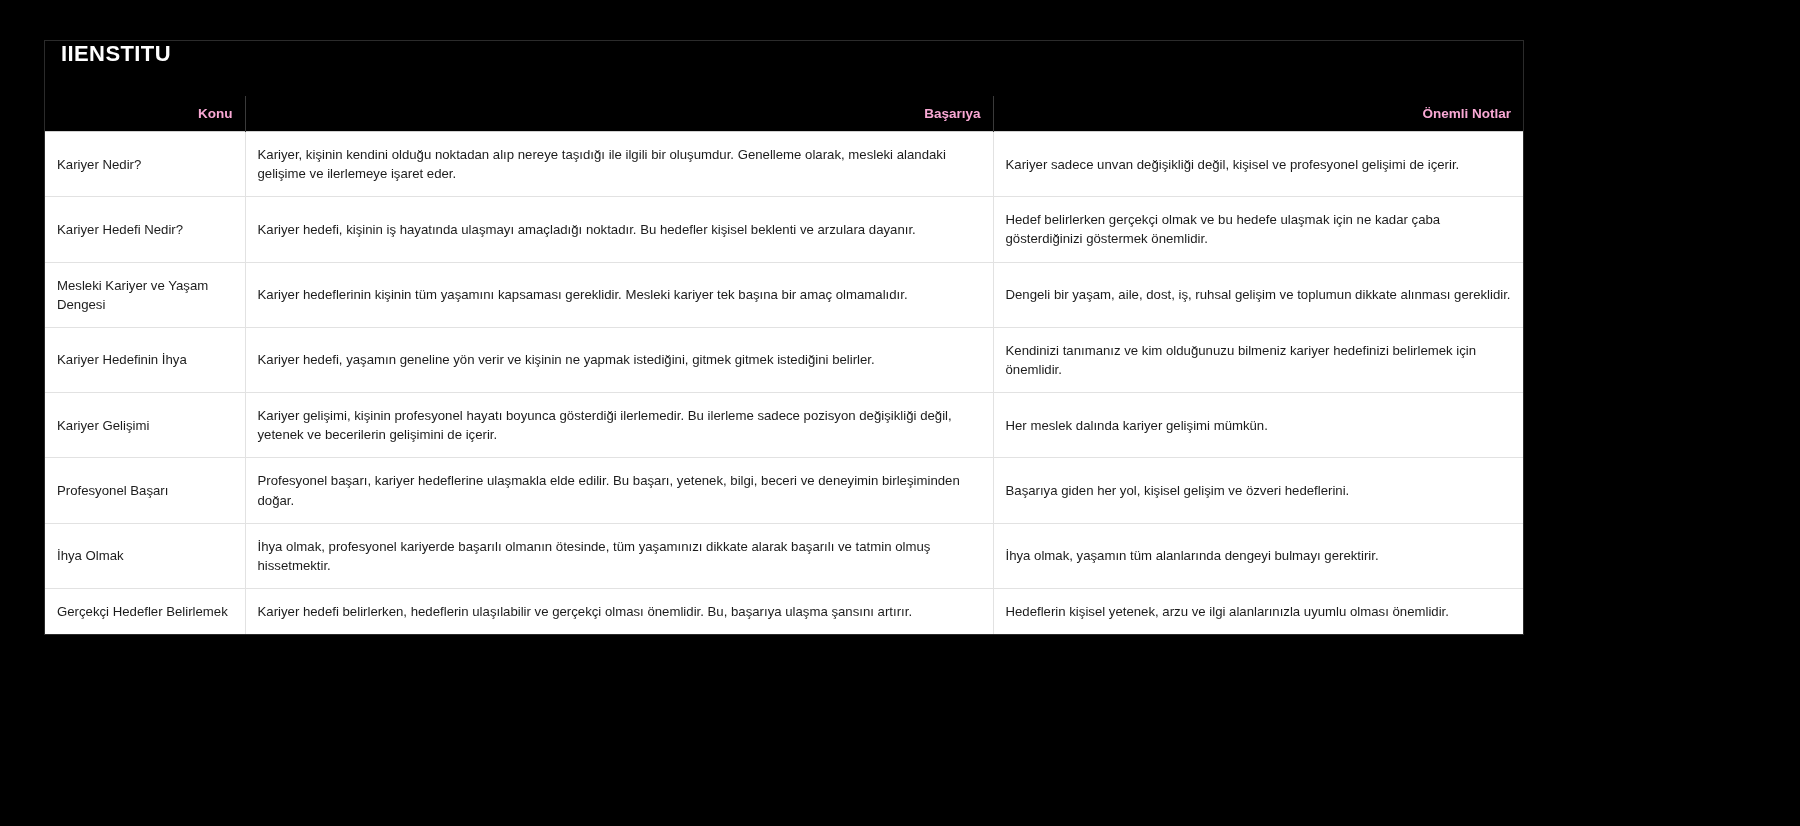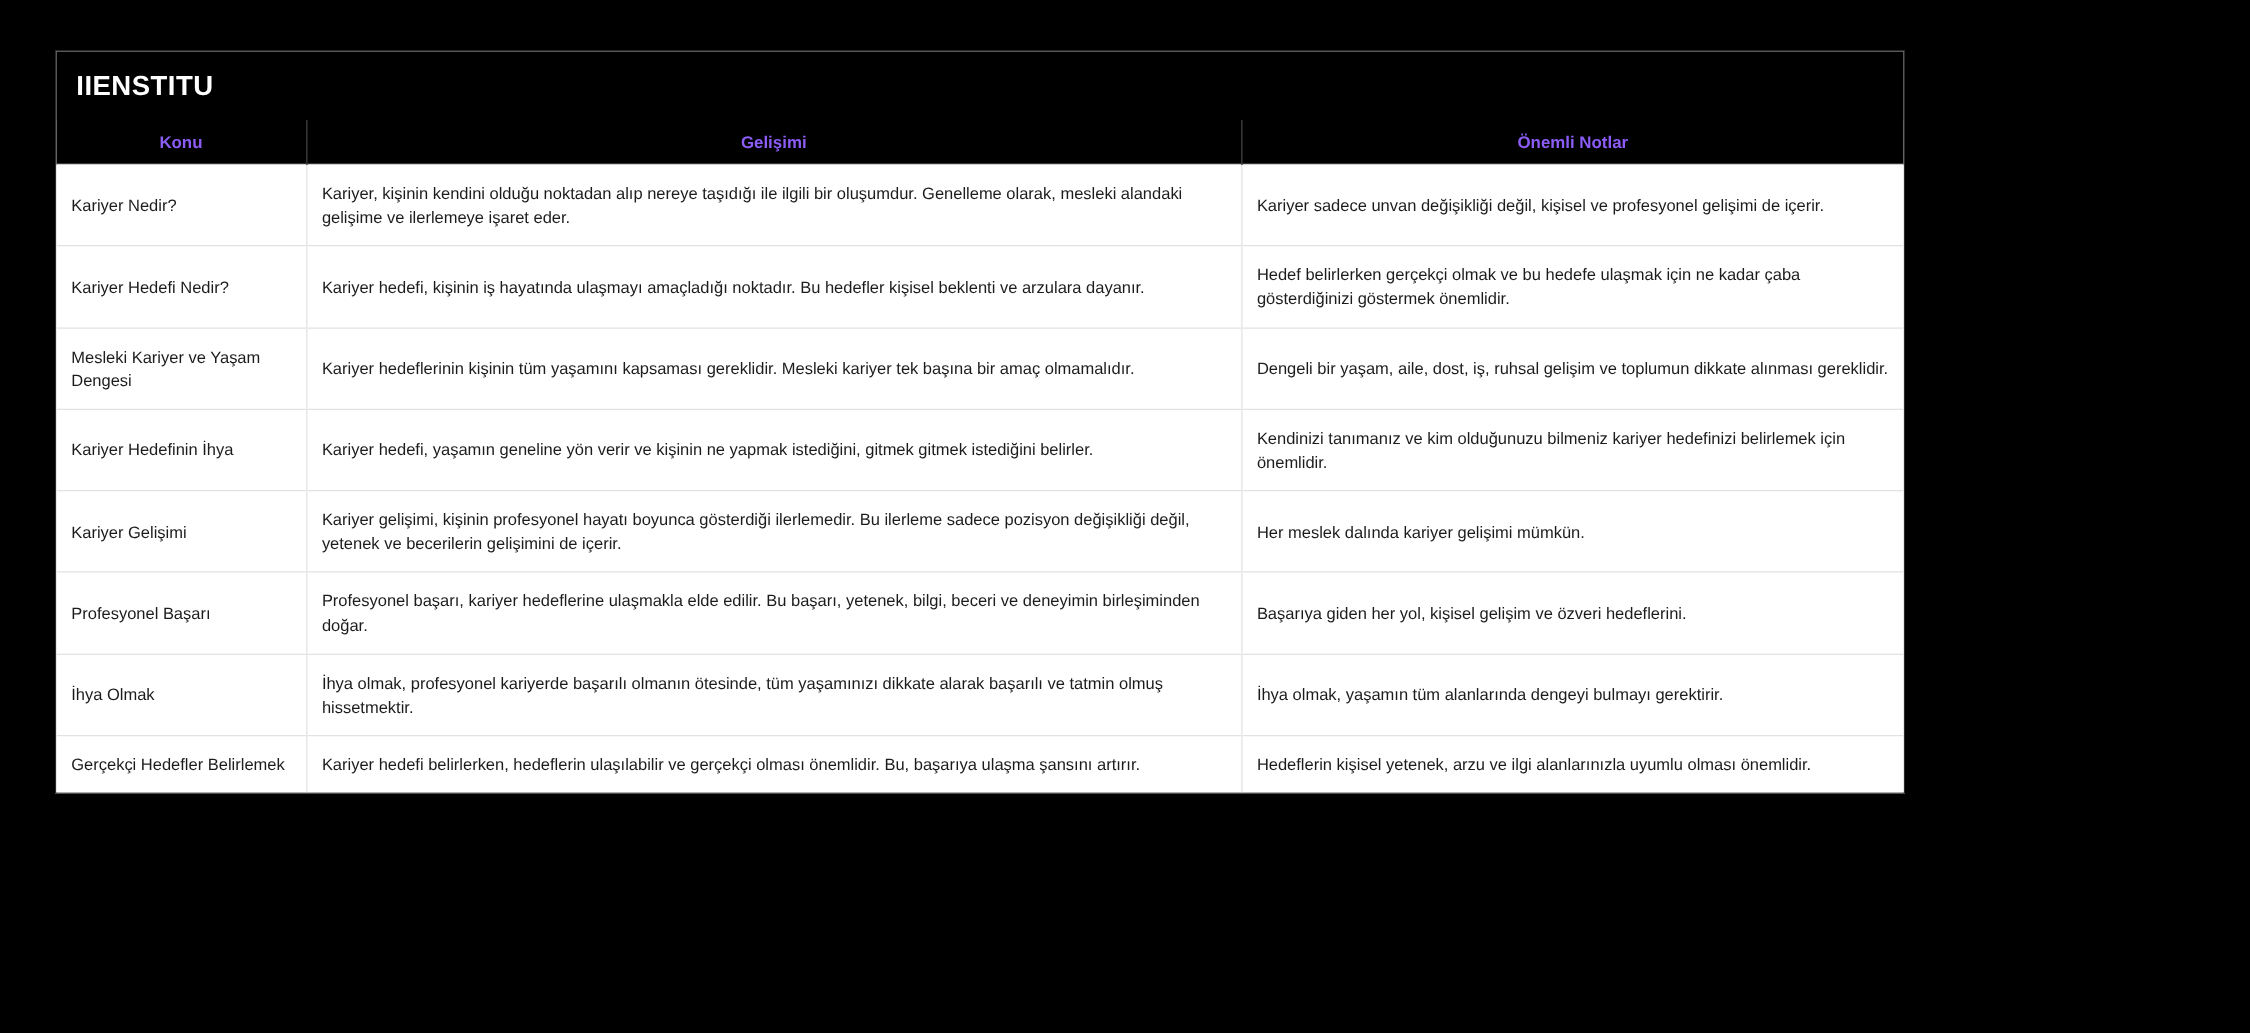--- a/index.html
+++ b/index.html
@@ -27,43 +27,42 @@
     width: 1480px;
     background: #ffffff;
     border: 1px solid #2b2b2b;
     box-sizing: border-box;
     overflow: hidden;
   }
   .brandbar {
     background: #000000;
     height: 55px;
     display: flex;
-    align-items: center;
     padding-left: 16px;
     box-sizing: border-box;
   }
   .brand-text {
     color: #ffffff;
     font-size: 22px;
     font-weight: bold;
     letter-spacing: 0.4px;
     font-family: "Liberation Sans", sans-serif;
   }
   table.grid {
     width: 100%;
     border-collapse: collapse;
     table-layout: fixed;
     background: #ffffff;
   }
   table.grid thead th {
     background: #000000;
-    color: #8b5cf6;
+    color: #f9a8d4;
     font-size: 13.5px;
     font-weight: bold;
-    text-align: center;
+    text-align: right;
     padding: 10px 12px;
     vertical-align: middle;
     border-right: 1px solid #3a3a3a;
     box-sizing: border-box;
   }
   table.grid thead th:last-child { border-right: none; }
 
   table.grid tbody td {
     font-size: 13.2px;
     color: #1c1c1c;
@@ -94,21 +93,21 @@
 
     <table class="grid">
       <colgroup>
         <col class="col-konu">
         <col class="col-aciklama">
         <col class="col-notlar">
       </colgroup>
       <thead>
         <tr>
           <th>Konu</th>
-          <th>Gelişimi</th>
+          <th>Başarıya</th>
           <th>Önemli Notlar</th>
         </tr>
       </thead>
       <tbody id="table-body">
           <tr>
             <td>Kariyer Nedir?</td>
             <td>Kariyer, kişinin kendini olduğu noktadan alıp nereye taşıdığı ile ilgili bir oluşumdur. Genelleme olarak, mesleki alandaki gelişime ve ilerlemeye işaret eder.</td>
             <td>Kariyer sadece unvan değişikliği değil, kişisel ve profesyonel gelişimi de içerir.</td>
           </tr>
           <tr>

